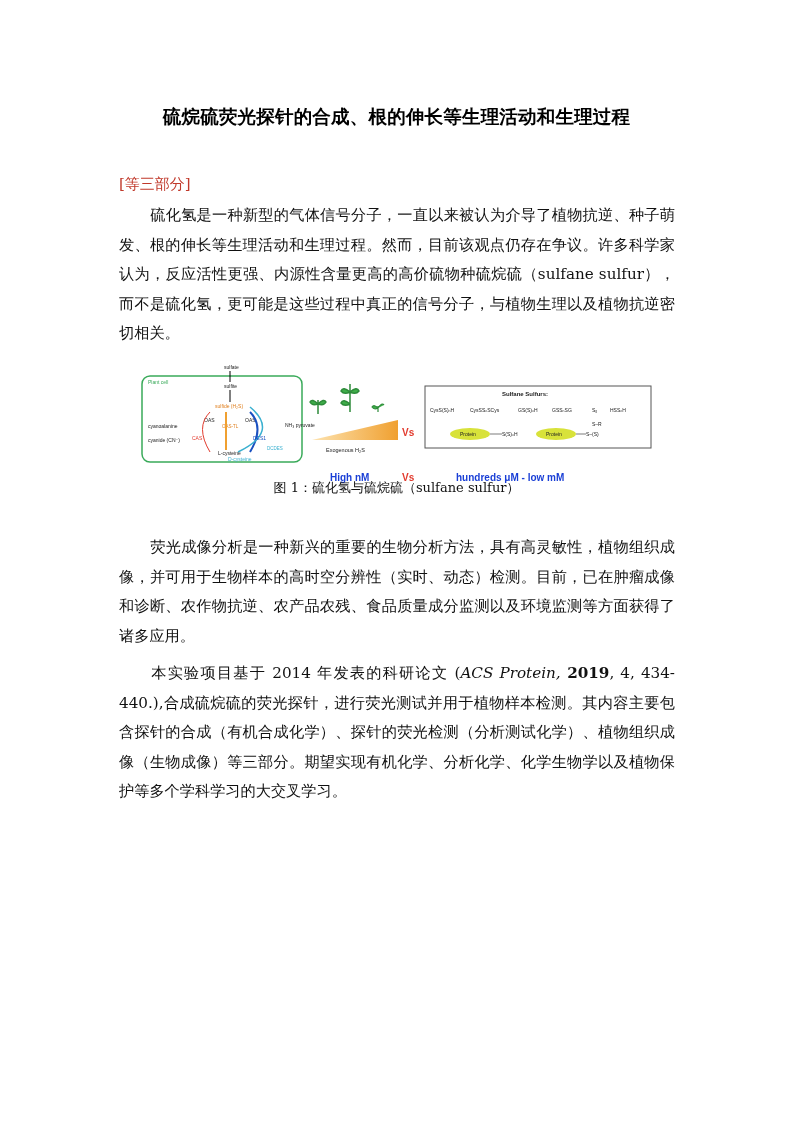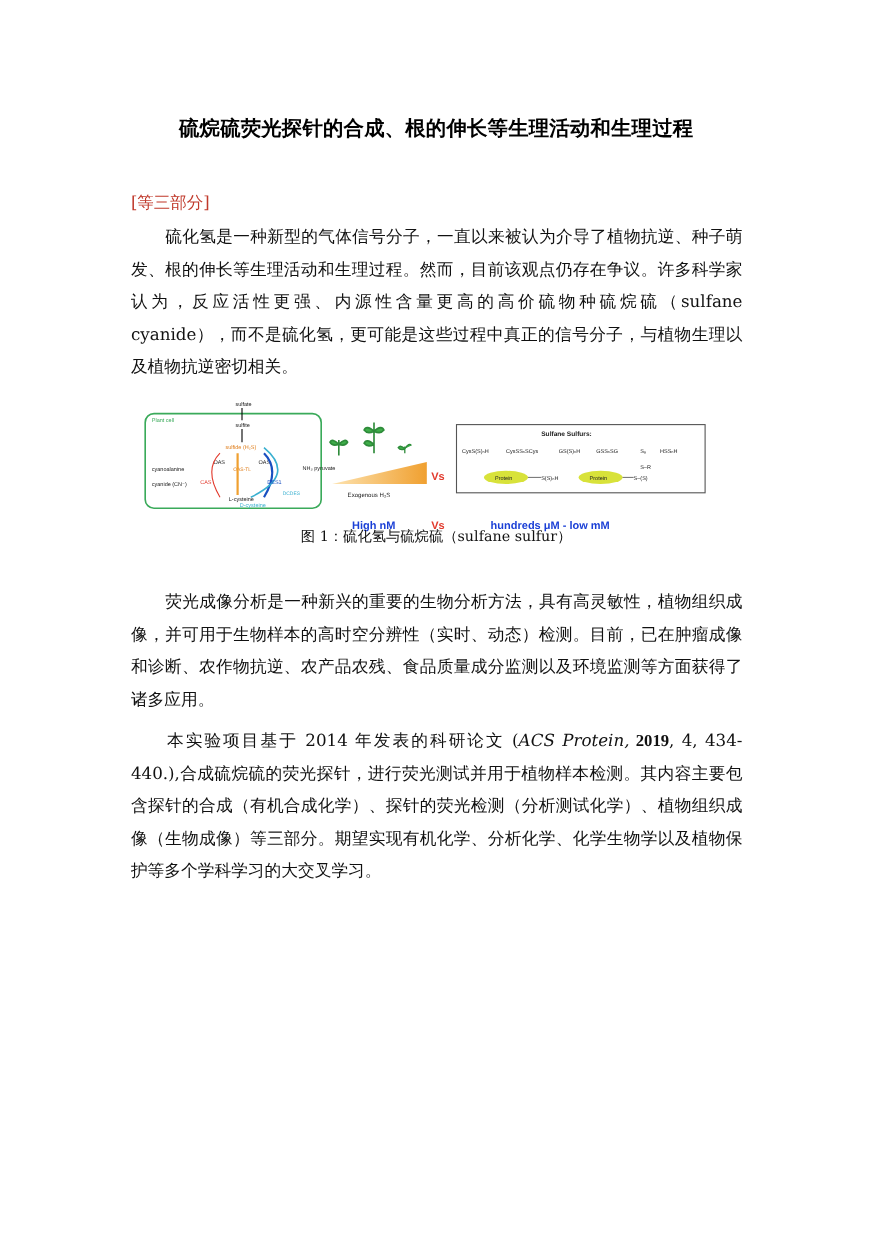--- a/index.html
+++ b/index.html
@@ -8,34 +8,34 @@
   .page-title { position: absolute; top: 104px; left: 0; width: 793px; text-align: center;
                 font-family: "DejaVu Sans", "Liberation Sans", sans-serif; font-weight: bold;
                 font-size: 18.5px; letter-spacing: 0.2px; color: #000; }
   .section-head { position: absolute; left: 119px; top: 175px; font-size: 15px; color: #c0392b; }
   .para { position: absolute; left: 119px; width: 556px; font-size: 15.2px; line-height: 29.6px;
           text-align: justify; color: #111; }
   .para .indent { display: inline-block; width: 31px; }
   .p1 { top: 201px; }
   .p2 { top: 533px; }
   .p3 { top: 659px; }
-  .figure { position: absolute; left: 130px; top: 362px; width: 520px; height: 130px; }
+  .figure { position: absolute; left: 140px; top: 362px; width: 520px; height: 130px; }
   .caption { position: absolute; top: 479px; left: 0; width: 793px; text-align: center; font-size: 13px; color:#111; }
   .i { font-style: italic; }
-  .b { font-weight: bold; font-family: Liberation Serif, serif; }
+  .b { font-weight: bold; }
   svg text { font-family: "Liberation Sans", "DejaVu Sans", sans-serif; }
 </style>
 </head>
 <body>
 
 <div class="page-title">硫烷硫荧光探针的合成、根的伸长等生理活动和生理过程</div>
 
 <div class="section-head">[等三部分]</div>
 
-<div class="para p1"><span class="indent"></span><span>硫化氢是一种新型的气体信号分子，一直以来被认为介导了植物抗逆、种子萌发、根的伸长等生理活动和生理过程。然而，目前该观点仍存在争议。许多科学家认为，反应活性更强、内源性含量更高的高价硫物种硫烷硫（sulfane cyanide），而不是硫化氢，更可能是这些过程中真正的信号分子，与植物生理以及植物抗逆密切相关。</span></div>
+<div class="para p1"><span class="indent"></span><span>硫化氢是一种新型的气体信号分子，一直以来被认为介导了植物抗逆、种子萌发、根的伸长等生理活动和生理过程。然而，目前该观点仍存在争议。许多科学家认为，反应活性更强、内源性含量更高的高价硫物种硫烷硫（sulfane sulfur），而不是硫化氢，更可能是这些过程中真正的信号分子，与植物生理以及植物抗逆密切相关。</span></div>
 
 <div class="figure">
   <svg width="520" height="130" viewBox="0 0 520 130">
 
     <rect x="2" y="14" width="160" height="86" rx="8" fill="none" stroke="#3aaa5a" stroke-width="1.5"></rect>
     <text x="8" y="22" font-size="5" fill="#3aaa5a">Plant cell</text>
     <text x="84" y="7" font-size="5" fill="#222">sulfate</text>
     <line x1="90" y1="9" x2="90" y2="20" stroke="#000" stroke-width="1"></line>
     <text x="84" y="26" font-size="5" fill="#222">sulfite</text>
     <line x1="90" y1="28" x2="90" y2="40" stroke="#000" stroke-width="1"></line>

